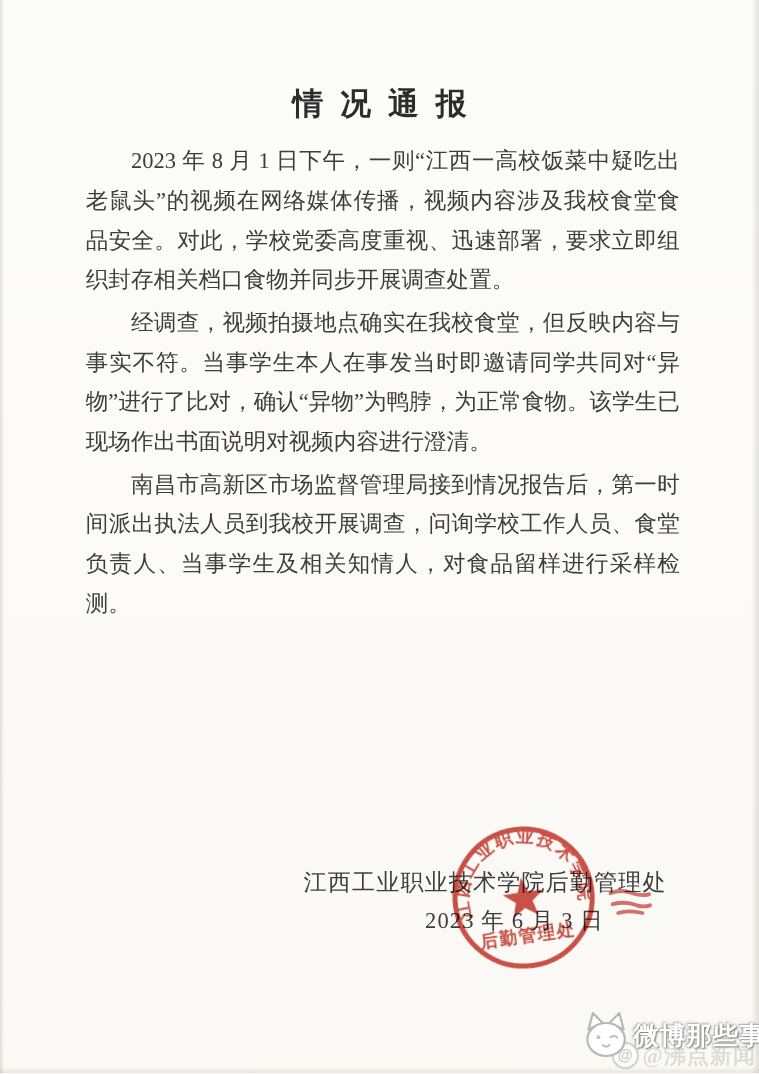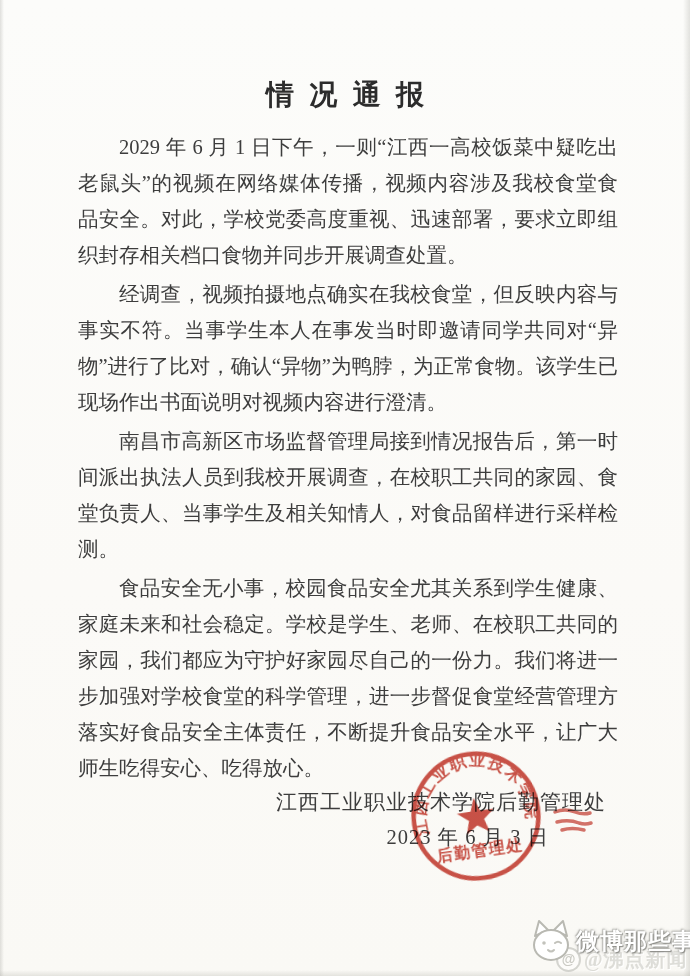--- a/index.html
+++ b/index.html
@@ -73,24 +73,23 @@
 <body>
 
 <div class="page">
   <div class="edge-left"></div>
   <div class="edge-right"></div>
   <div class="edge-bottom"></div>
 
   <div class="doc-title">情况通报</div>
 
   <div class="body-text">
-    <p>2029 年 6 月 1 日下午，一则“江西一高校饭菜中疑吃出老鼠头”的视频在网络媒体传播，视频内容涉及我校食堂食品安全。对此，学校党委高度重视、迅速部署，要求立即组织封存相关档口食物并同步开展调查处置。</p>
+    <p>2023 年 8 月 1 日下午，一则“江西一高校饭菜中疑吃出老鼠头”的视频在网络媒体传播，视频内容涉及我校食堂食品安全。对此，学校党委高度重视、迅速部署，要求立即组织封存相关档口食物并同步开展调查处置。</p>
     <p>经调查，视频拍摄地点确实在我校食堂，但反映内容与事实不符。当事学生本人在事发当时即邀请同学共同对“异物”进行了比对，确认“异物”为鸭脖，为正常食物。该学生已现场作出书面说明对视频内容进行澄清。</p>
-    <p>南昌市高新区市场监督管理局接到情况报告后，第一时间派出执法人员到我校开展调查，在校职工共同的家园、食堂负责人、当事学生及相关知情人，对食品留样进行采样检测。</p>
-    <p>食品安全无小事，校园食品安全尤其关系到学生健康、家庭未来和社会稳定。学校是学生、老师、在校职工共同的家园，我们都应为守护好家园尽自己的一份力。我们将进一步加强对学校食堂的科学管理，进一步督促食堂经营管理方落实好食品安全主体责任，不断提升食品安全水平，让广大师生吃得安心、吃得放心。</p>
+    <p>南昌市高新区市场监督管理局接到情况报告后，第一时间派出执法人员到我校开展调查，问询学校工作人员、食堂负责人、当事学生及相关知情人，对食品留样进行采样检测。</p>
   </div>
 
   <div class="sig-line">江西工业职业技术学院后勤管理处</div>
   <div class="date-line">2023 年 6 月 3 日</div>
 
   <svg class="stamp" viewBox="0 0 200 200" aria-hidden="true">
     <circle cx="100" cy="100" r="89" fill="none" stroke="#c43b2f" stroke-width="6.5"></circle>
     <defs>
       <path id="sealArc" d="M 32.3 124.6 A 72 72 0 1 1 167.7 124.6" fill="none"></path>
     </defs>

